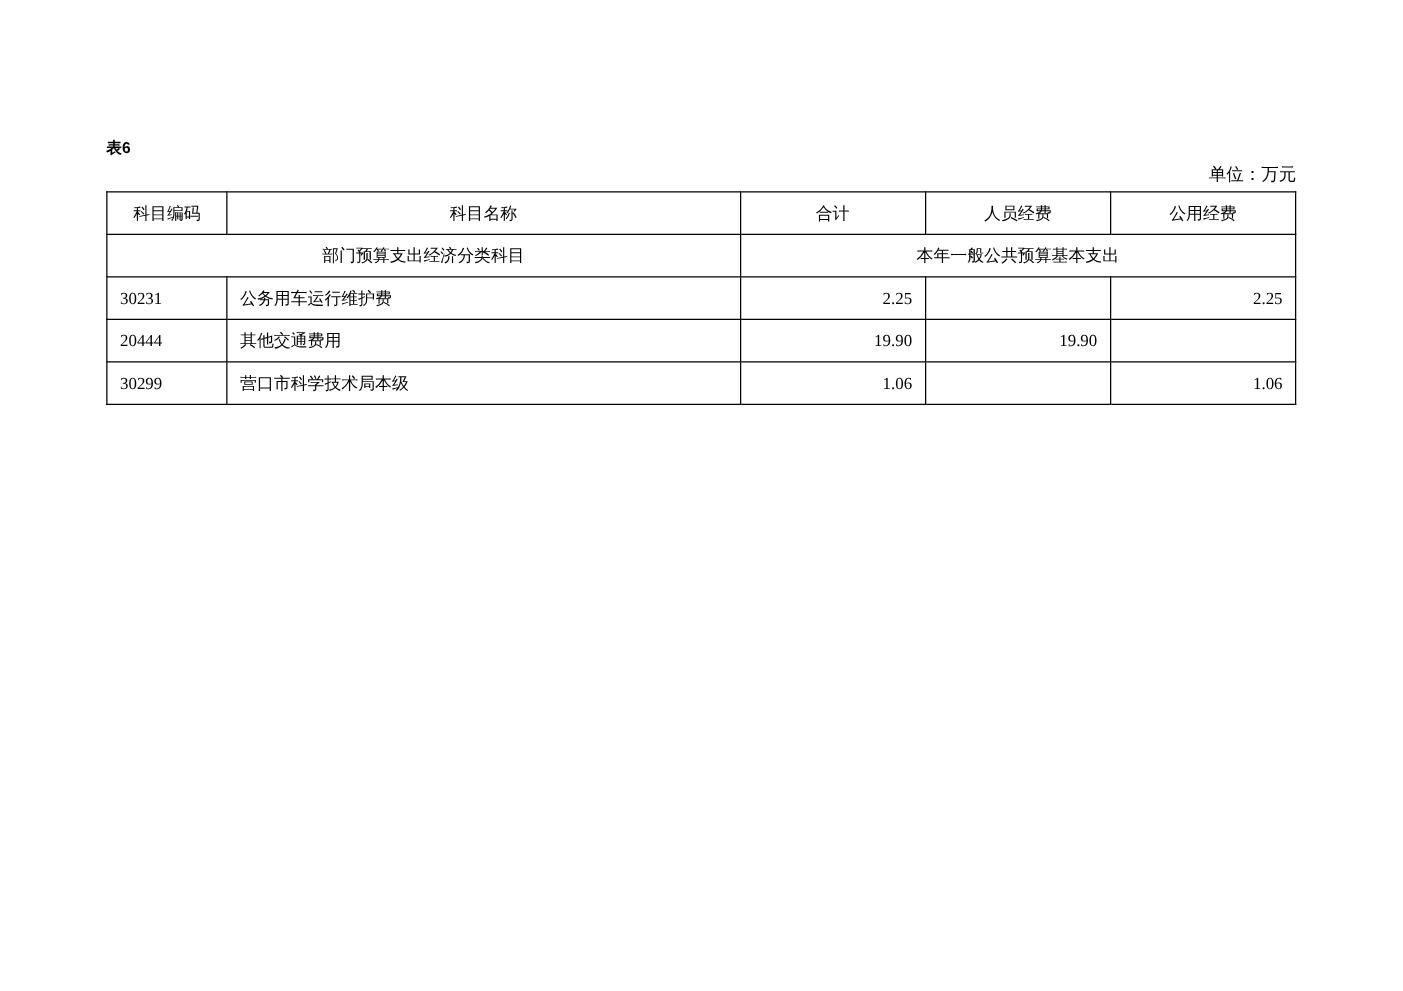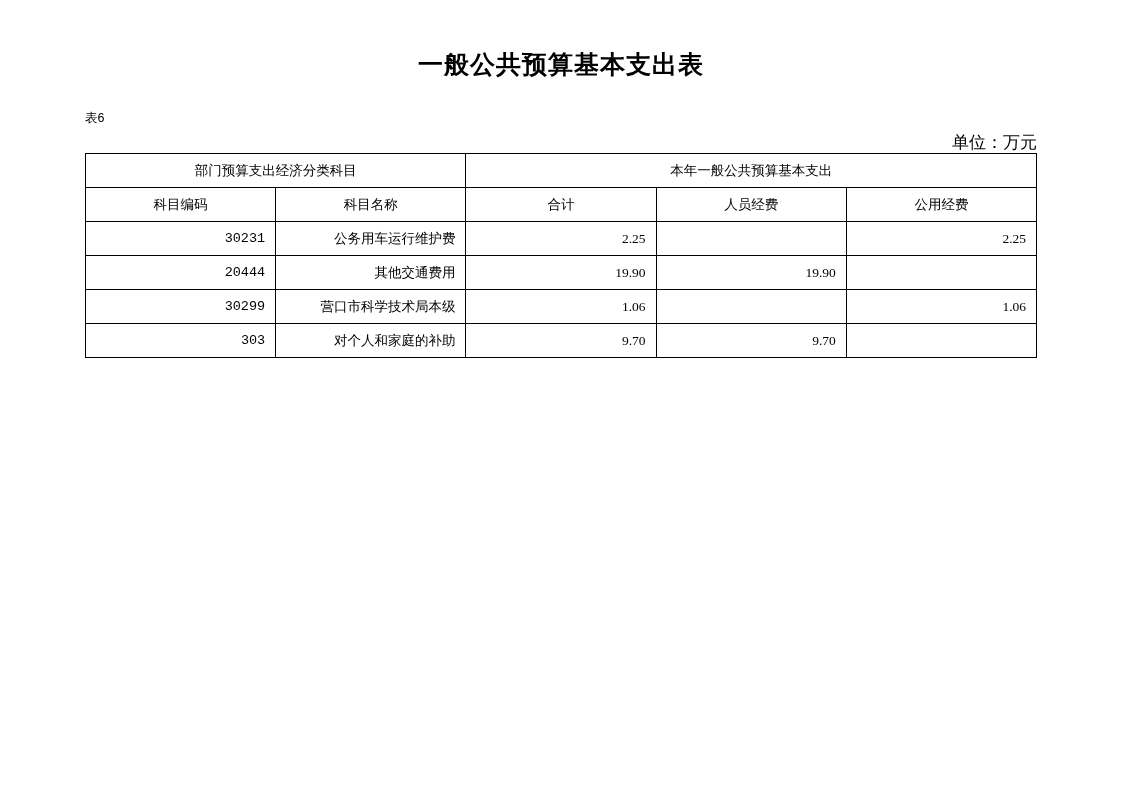--- a/index.html
+++ b/index.html
@@ -30,33 +30,34 @@
     font-size: 25px;
     font-weight: bold;
     letter-spacing: 1px;
     font-family: "DejaVu Sans", "Liberation Sans", sans-serif;
   }
   .meta-table-no {
     position: absolute;
     top: 110px;
     left: 85px;
     font-size: 12.5px;
+    font-weight: bold;
   }
   .meta-unit-name {
     position: absolute;
     top: 131px;
     left: 85px;
     font-size: 13.5px;
     white-space: nowrap;
   }
   .meta-unit {
     position: absolute;
     top: 131px;
     right: 85px;
-    font-size: 17px;
+    font-size: 14px;
     white-space: nowrap;
   }
   table.budget {
     position: absolute;
     top: 153px;
     left: 85px;
     width: 952px;
     border-collapse: collapse;
     table-layout: fixed;
   }
@@ -71,27 +72,27 @@
   }
   .grp-head {
     text-align: center;
     height: 36px;
   }
   .col-head {
     text-align: center;
   }
   .c-code {
     width: 96px;
-    text-align: right;
-    font-family: Liberation Mono, monospace;
+    text-align: left;
+    font-family: Liberation Serif, serif;
     font-size: 13px;
   }
   .c-name {
     width: 410px;
-    text-align: right;
+    text-align: left;
     padding-left: 110px;
   }
   .c-num {
     width: 148px;
     text-align: right;
     font-family: Liberation Serif, serif;
     font-size: 13px;
     padding-right: 12px;
   }
   .col-head.c-code, .col-head.c-name, .col-head.c-num {
@@ -103,39 +104,38 @@
   }
   tbody tr td {
     height: 35px;
   }
 </style>
 </head>
 <body>
 
 <div class="page">
 
-  <div class="doc-title">一般公共预算基本支出表</div>
 
   <div class="meta-table-no">表6</div>
 
 
   <div class="meta-unit">单位：万元</div>
 
   <table class="budget">
     <thead>
       <tr>
-        <th class="grp-head" colspan="2">部门预算支出经济分类科目</th>
-        <th class="grp-head" colspan="3">本年一般公共预算基本支出</th>
-      </tr>
-      <tr>
         <th class="col-head c-code">科目编码</th>
         <th class="col-head c-name">科目名称</th>
         <th class="col-head c-num">合计</th>
         <th class="col-head c-num">人员经费</th>
         <th class="col-head c-num">公用经费</th>
+      </tr>
+      <tr>
+        <th class="grp-head" colspan="2">部门预算支出经济分类科目</th>
+        <th class="grp-head" colspan="3">本年一般公共预算基本支出</th>
       </tr>
     </thead>
     <tbody>
       <tr>
         <td class="c-code">30231</td>
         <td class="c-name">公务用车运行维护费</td>
         <td class="c-num">2.25</td>
         <td class="c-num"></td>
         <td class="c-num">2.25</td>
       </tr>
@@ -146,23 +146,16 @@
         <td class="c-num">19.90</td>
         <td class="c-num"></td>
       </tr>
       <tr>
         <td class="c-code">30299</td>
         <td class="c-name">营口市科学技术局本级</td>
         <td class="c-num">1.06</td>
         <td class="c-num"></td>
         <td class="c-num">1.06</td>
       </tr>
-      <tr>
-        <td class="c-code">303</td>
-        <td class="c-name">对个人和家庭的补助</td>
-        <td class="c-num">9.70</td>
-        <td class="c-num">9.70</td>
-        <td class="c-num"></td>
-      </tr>
     </tbody>
   </table>
 
 </div>
 
 </body></html>

